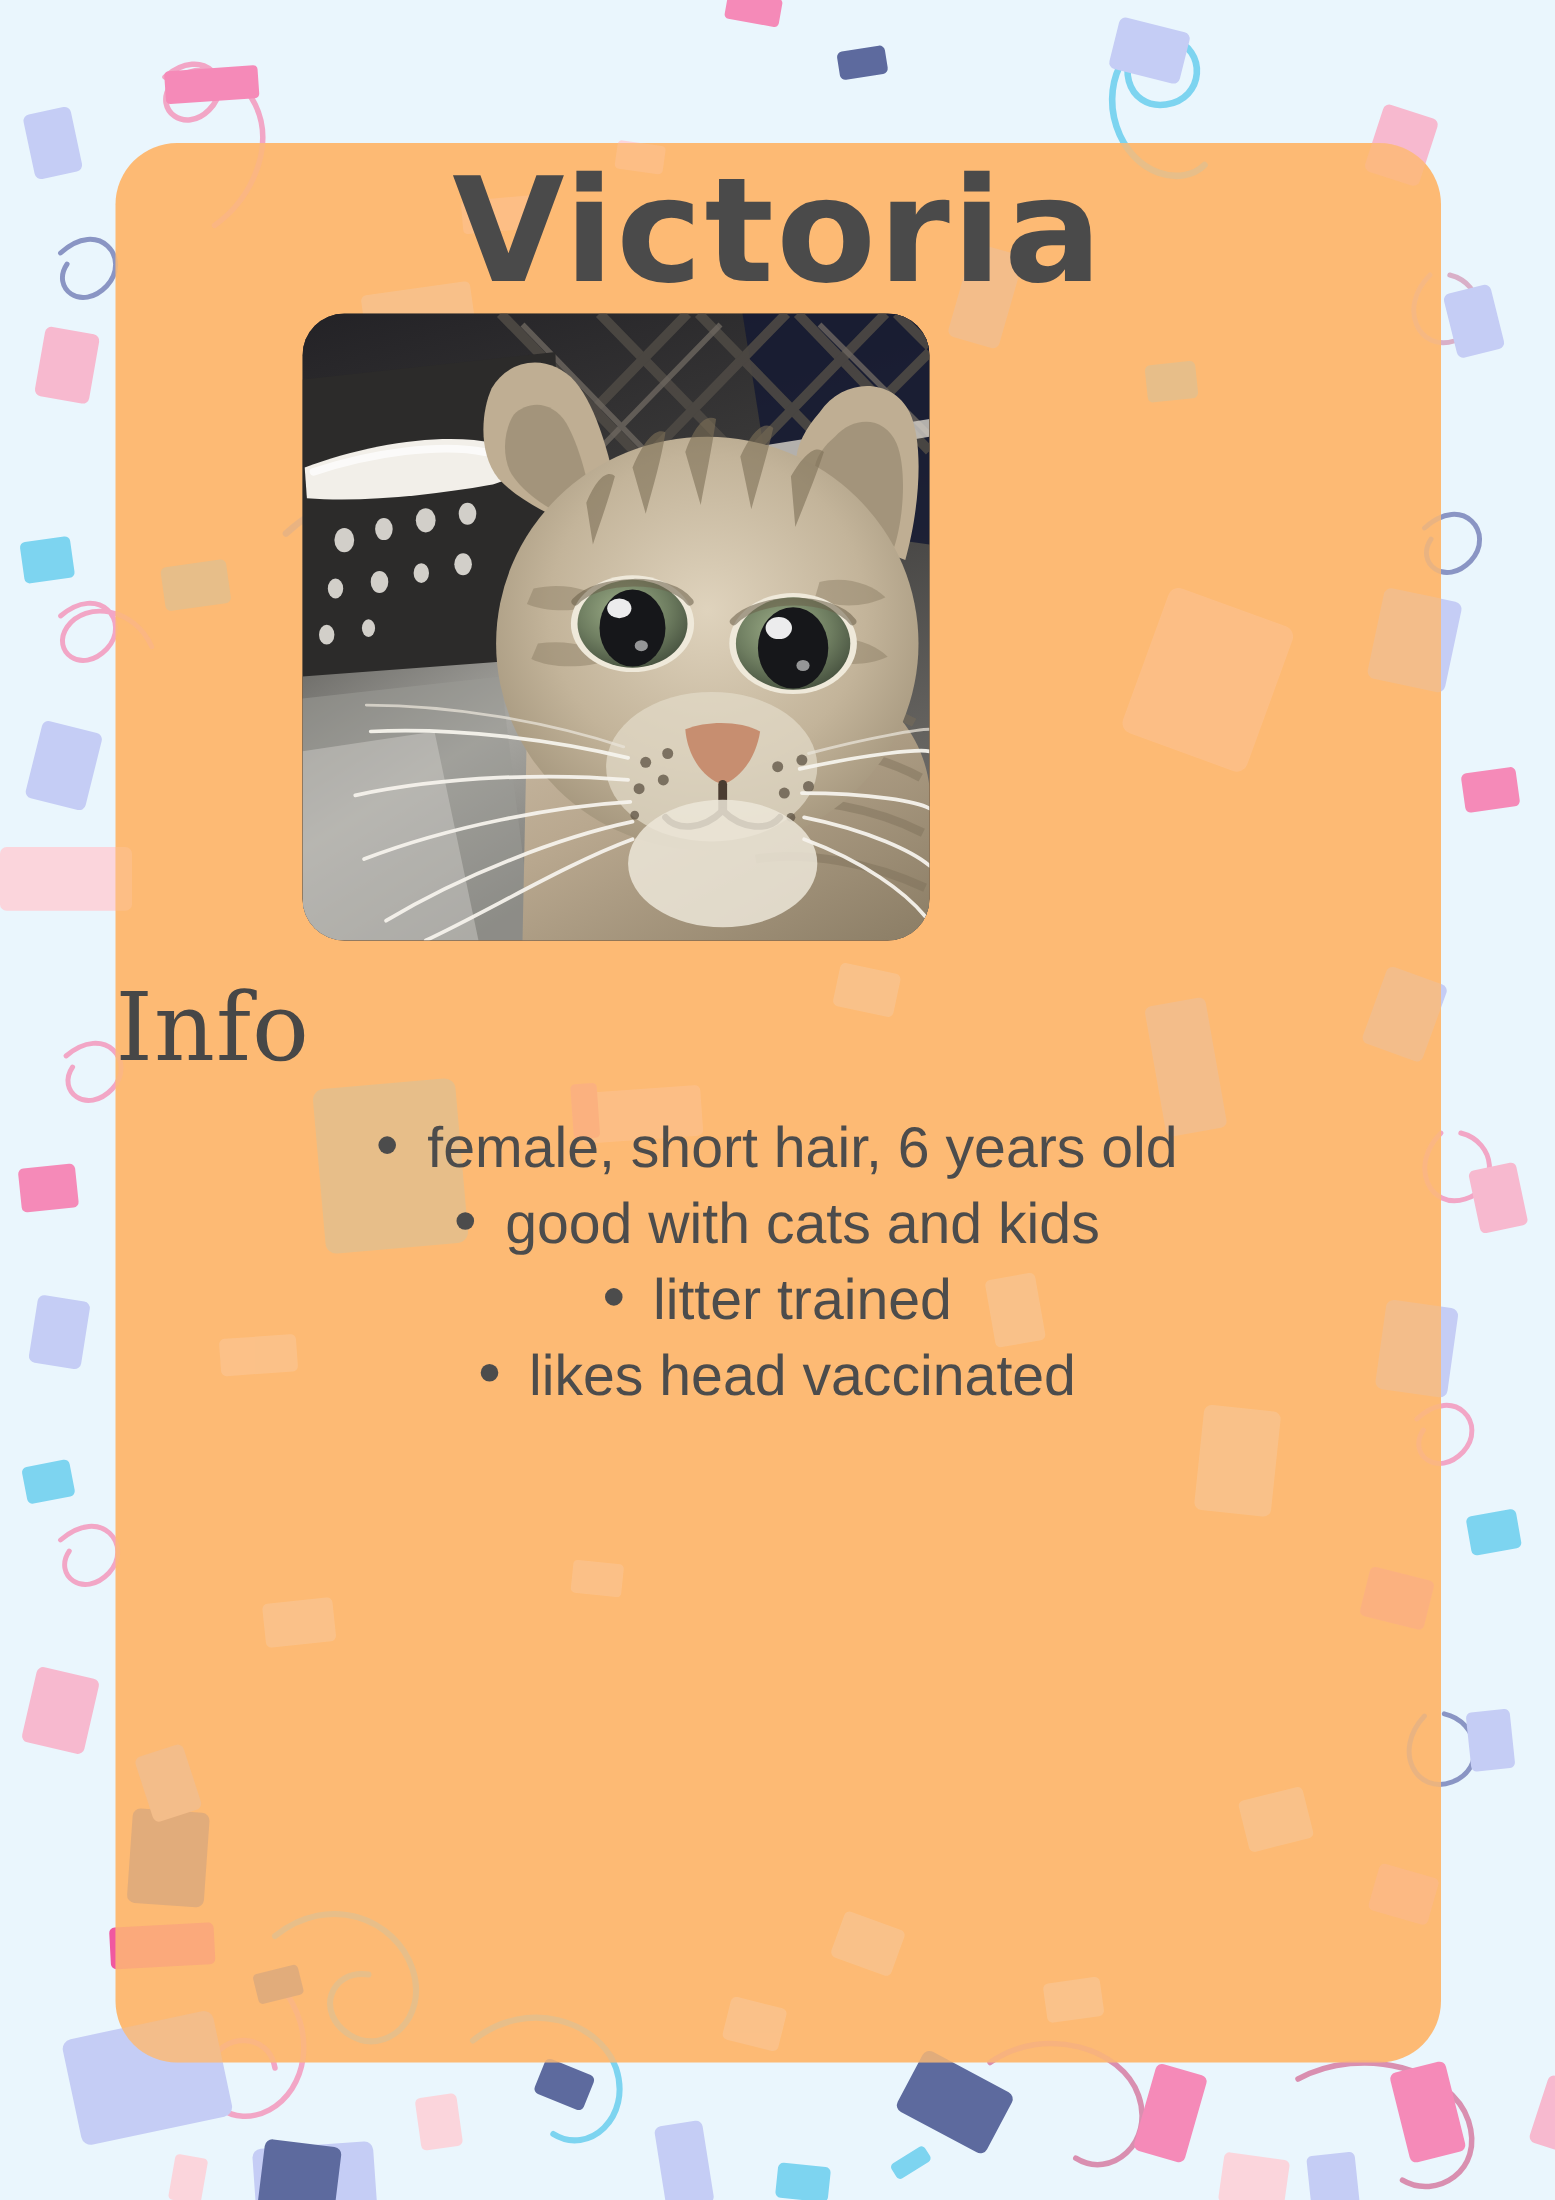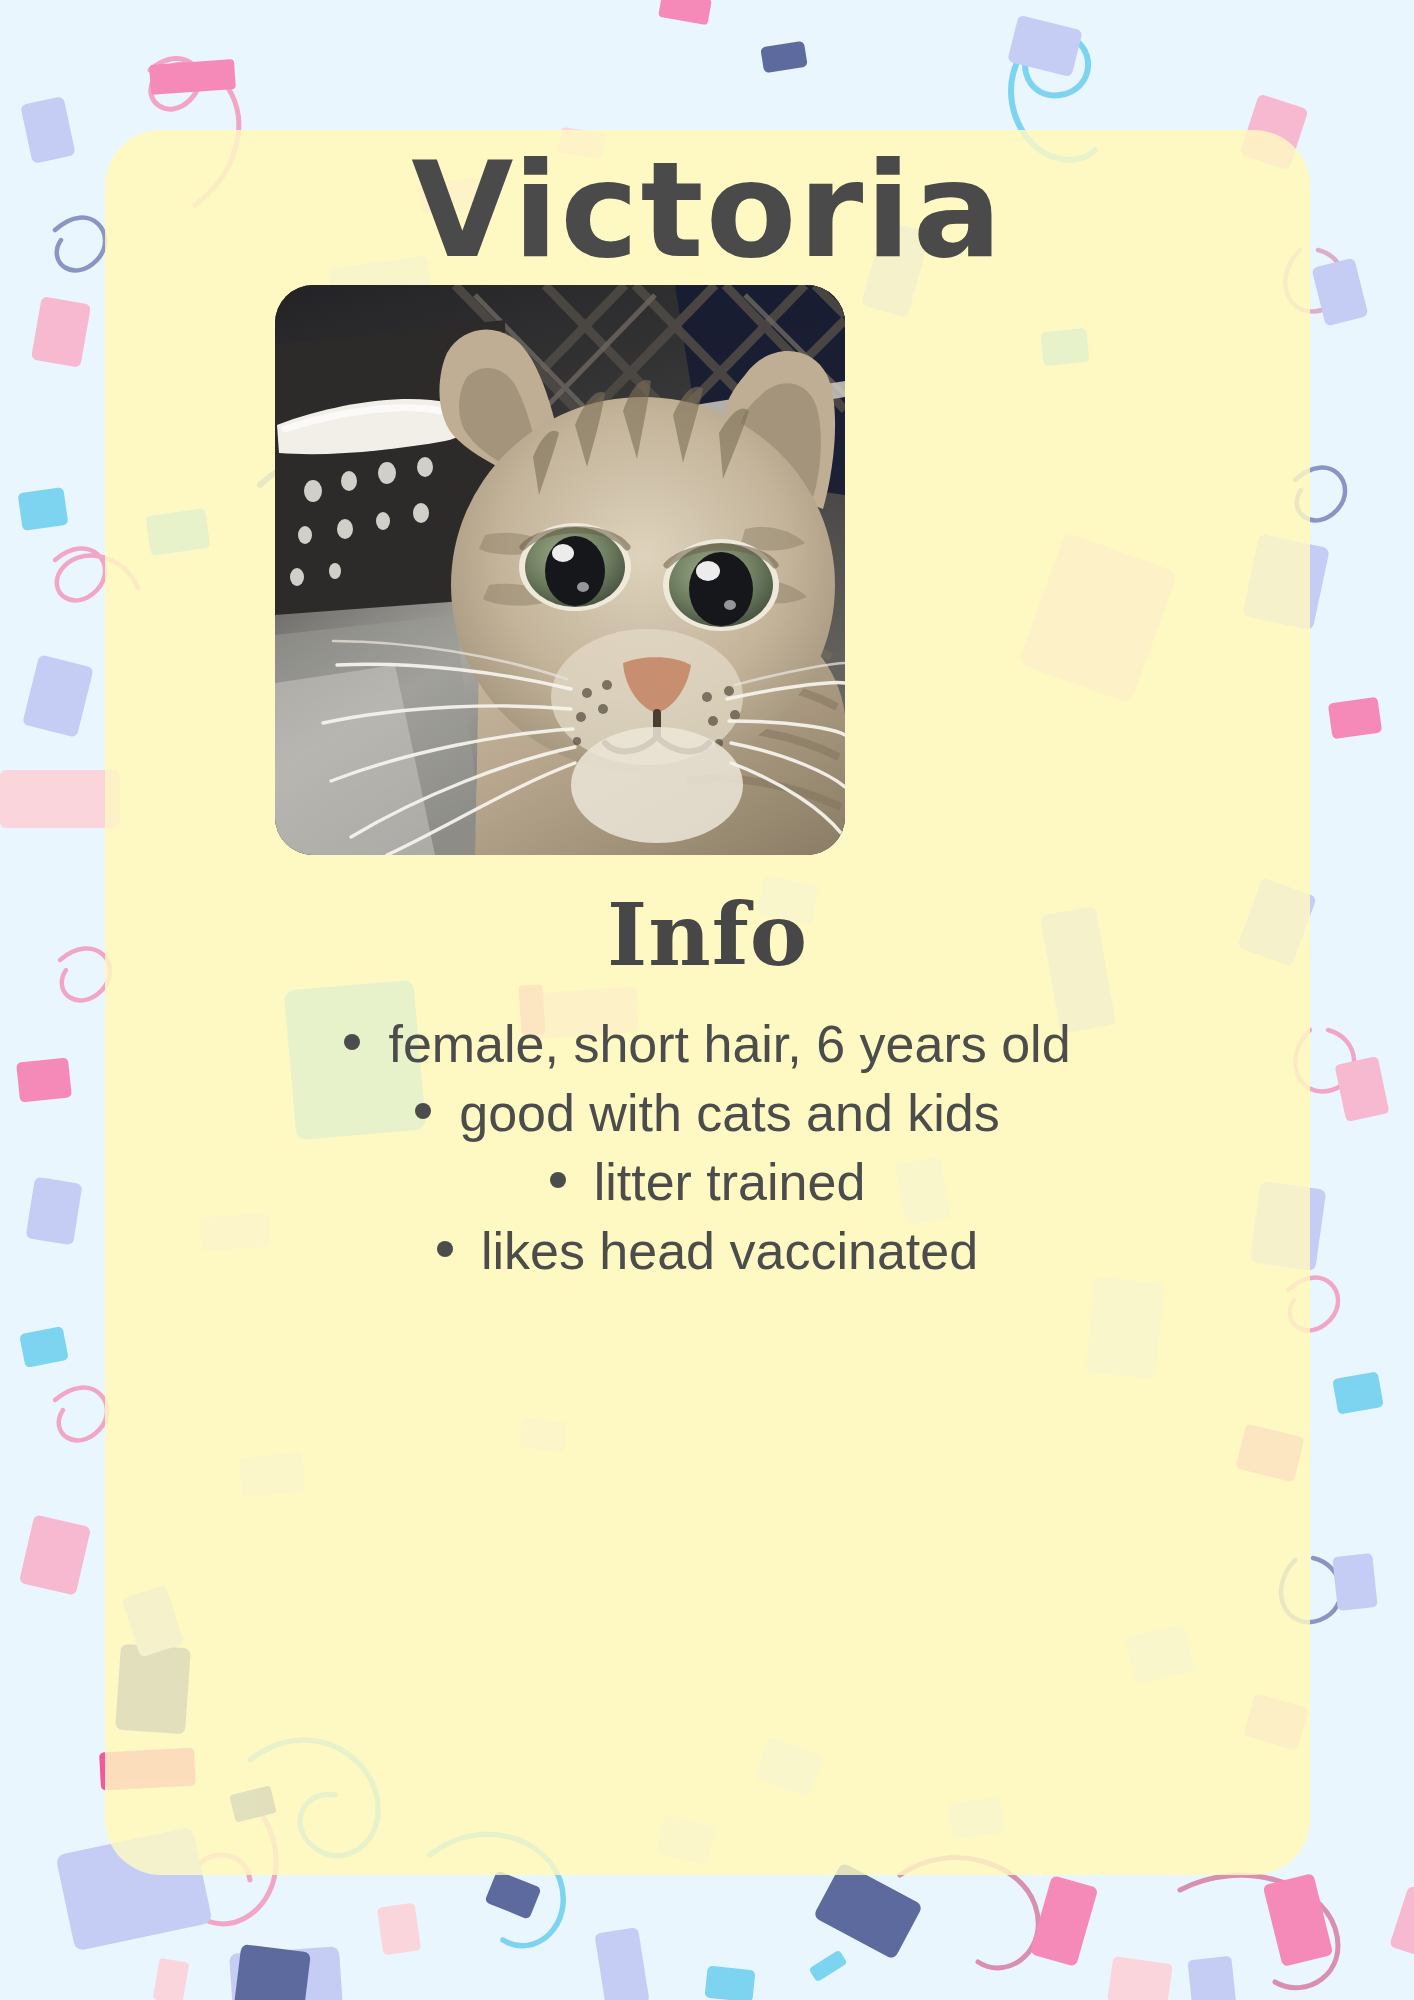--- a/index.html
+++ b/index.html
@@ -21,21 +21,21 @@
     position:absolute; inset:0;
     z-index:1;
   }
   #confetti-layer svg { display:block; width:1414px; height:2000px; }
 
   
   #card {
     position:absolute;
     left:105px; top:130px;
     width:1205px; height:1745px;
-    background:#fef9c3;
+    background:#fdba74;
     border-radius:56px;
     z-index:2;
     overflow:hidden;
   }
   
   #card-confetti {
     position:absolute;
     left:-105px; top:-130px;
     width:1414px; height:2000px;
     opacity:0.17;
@@ -69,24 +69,23 @@
     border-radius:38px;
     overflow:hidden;
     background:#2b2b2b;
   }
   #photo-frame svg { display:block; width:570px; height:570px; }
 
   
   #info-heading {
     position:absolute;
     top:762px; left:0; right:0;
-    text-align:center;
     font-family:"DejaVu Serif", serif;
     font-size:86px;
-    font-weight:700;
+    font-weight:400;
     color:#474747;
     line-height:1.0;
     letter-spacing:1px;
   }
 
   
   #info-list {
     position:absolute;
     top:880px; left:0; right:0;
     list-style:none;

